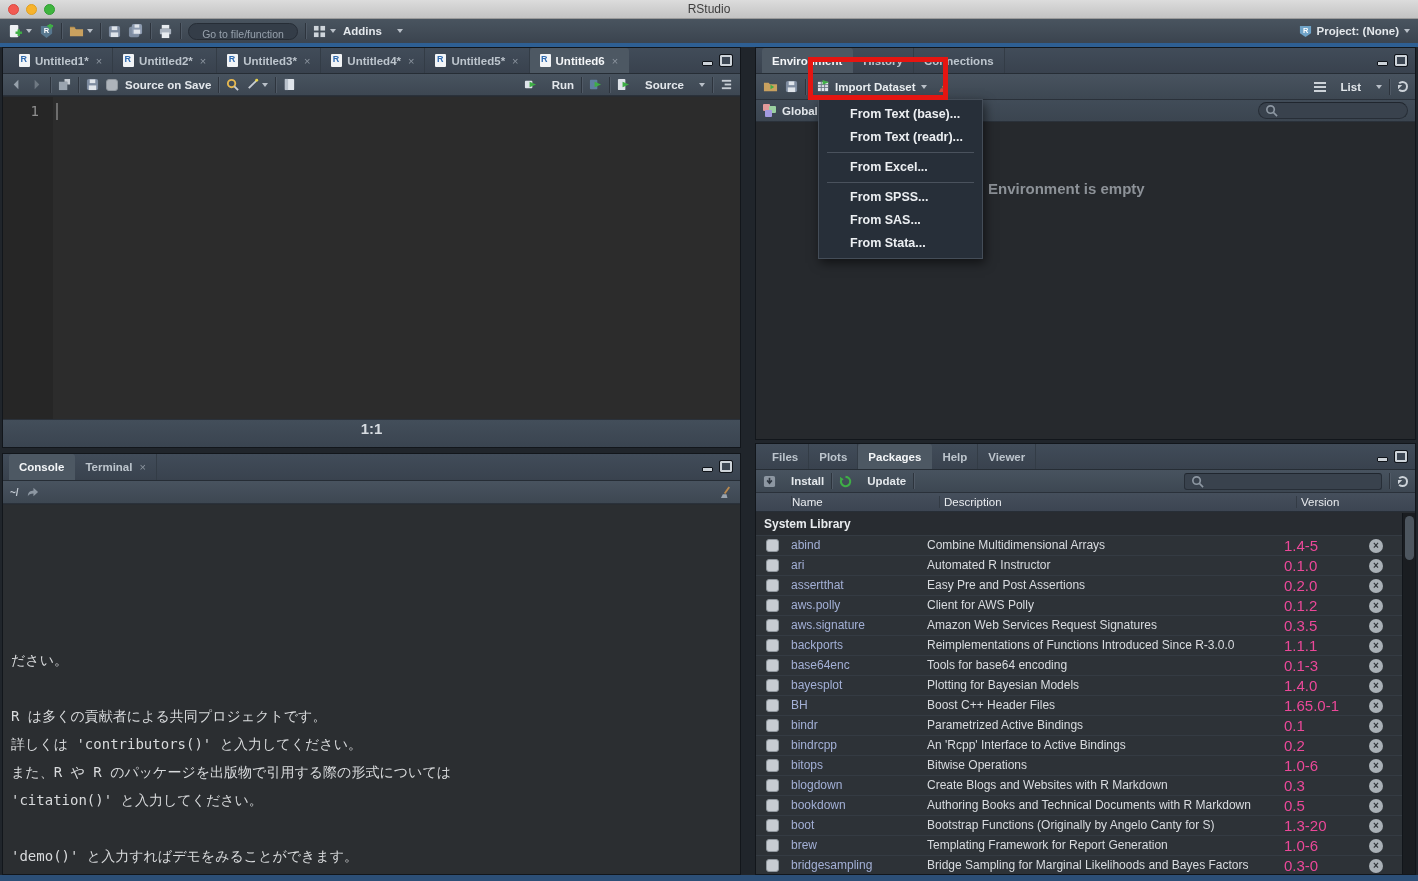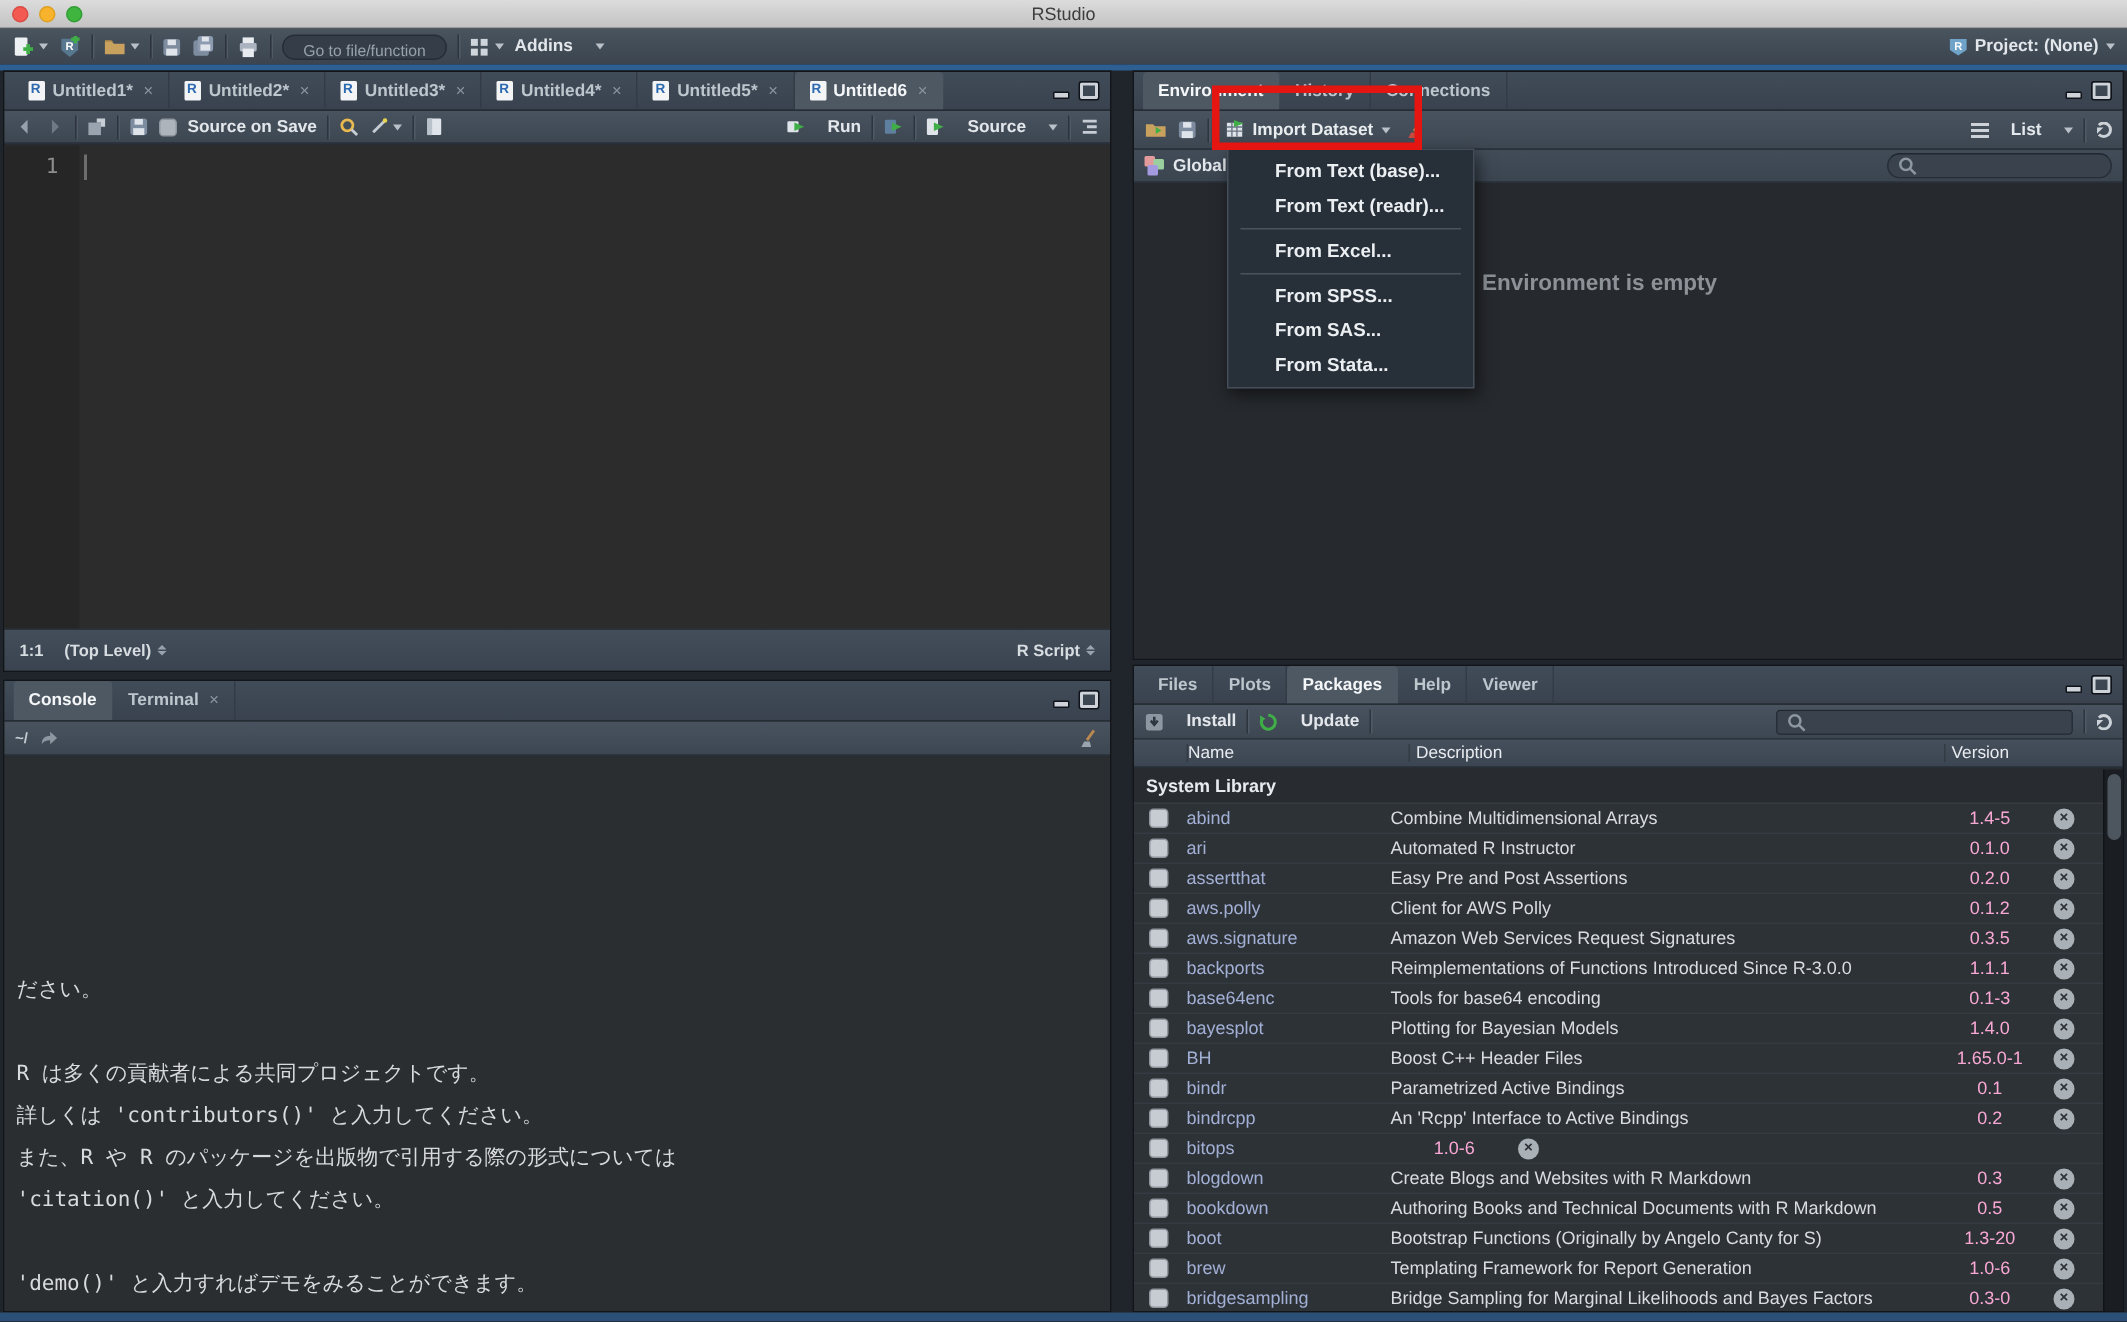--- a/index.html
+++ b/index.html
@@ -59,21 +59,21 @@
   .chk{width:13px;height:13px;background:#c7ccd2;border:1px solid #8f969d;border-radius:3px;}
   
   #source-pane{left:2px;top:47px;width:739px;height:401px;}
   .src-toolbar{height:22px;}
   .editor{position:absolute;left:0;top:49px;right:0;bottom:20px;background:#2c2c2c;display:flex;}
   .gutter{width:50px;background:#262626;color:#8f8f8f;font-family:"DejaVu Sans Mono",monospace;
     font-size:14px;text-align:right;padding:6px 14px 0 0;}
   .code-area{flex:1;position:relative;}
   .edit-cursor{position:absolute;left:3px;top:6px;width:2px;height:17px;background:#6d6d6d;}
   .statusbar{position:absolute;left:0;bottom:0;right:0;height:28px;background:linear-gradient(#434e5a,#3a4450);
-    border-top:1px solid #2a313a;display:flex;align-items:center;padding:0 10px;gap:14px;font-weight:700;color:#d7dce1;font-size:11px;}
+    border-top:1px solid #2a313a;display:flex;align-items:center;padding:0 10px;gap:14px;font-weight:700;color:#d7dce1;font-size:15px;flex-direction:column;}
   .updown{display:inline-flex;flex-direction:column;gap:1px;margin-left:4px;}
   .updown i{width:0;height:0;border-left:3px solid transparent;border-right:3px solid transparent;display:block;}
   .updown .u{border-bottom:3px solid #9aa3ad;}
   .updown .d{border-top:3px solid #9aa3ad;}
   
   .btn{display:flex;align-items:center;gap:15px;font-weight:700;color:#e3e7eb;}
   
   #console-pane{left:2px;top:453px;width:739px;height:422px;}
   .console-toolbar{height:23px;font-size:10px;font-weight:700;color:#c3cad2;}
   .console-body{position:absolute;left:0;top:51px;right:0;bottom:0;background:#2b2e31;
@@ -110,21 +110,21 @@
     border-bottom:1px solid #272e36;display:flex;align-items:center;font-weight:400;color:#e9ecef;font-size:11.5px;}
   .tbl-header .h-name{width:148px;padding-left:35px;border-left:1px solid #333b45;}
   .tbl-header .h-desc{width:357px;border-left:1px solid #333b45;padding-left:4px;}
   .tbl-header .h-ver{flex:1;border-left:1px solid #333b45;padding-left:4px;}
   .tbl-body{position:absolute;left:0;top:69px;right:13px;bottom:0;overflow:hidden;background:#282c31;}
   .section-row{height:22px;line-height:22px;padding-left:8px;font-weight:700;color:#e9ecef;font-size:12px;}
   .pkg-row{display:flex;align-items:flex-start;min-height:20px;padding:2px 0;border-top:1px solid #343b43;background:#2d3237;}
   .pkg-row .chk{margin:1px 0 0 10px;flex:0 0 13px;}
   .pkg-name{width:148px;padding-left:12px;color:#a3b0d6;font-size:12px;line-height:15px;}
   .pkg-desc{width:357px;color:#d9dce0;font-size:12px;line-height:15px;font-weight:500;padding-right:10px;}
-  .pkg-ver{width:85px;color:#f9a8d4;font-size:12px;line-height:15px;text-align:center;}
+  .pkg-ver{width:85px;color:#ec4899;font-size:15px;line-height:15px;}
   .pkg-x{flex:0 0 14px;height:14px;border-radius:50%;background:#a9b0b6;color:#2d3136;font-size:10px;
     line-height:14px;text-align:center;font-weight:700;margin-top:1px;}
   .v-scroll{position:absolute;right:0;top:69px;bottom:0;width:13px;background:#1a1d21;border-left:1px solid #11151a;}
   .v-thumb{position:absolute;left:2px;top:3px;width:9px;height:44px;background:#4d565f;border-radius:5px;}
   
   svg.icon{width:15px;height:15px;}
   svg.icon.sm{width:13px;height:13px;}
 </style>
 </head>
 <body>
@@ -622,20 +622,21 @@
         <div class="pkg-row">
           <span class="chk"></span>
           <span class="pkg-name">bindrcpp</span>
           <span class="pkg-desc">An 'Rcpp' Interface to Active Bindings</span>
           <span class="pkg-ver">0.2</span>
           <span class="pkg-x">×</span>
         </div>
         <div class="pkg-row">
           <span class="chk"></span>
           <span class="pkg-name">bitops</span>
+          <span class="pkg-desc">Bitwise Operations</span>
           <span class="pkg-ver">1.0-6</span>
           <span class="pkg-x">×</span>
         </div>
         <div class="pkg-row">
           <span class="chk"></span>
           <span class="pkg-name">blogdown</span>
           <span class="pkg-desc">Create Blogs and Websites with R Markdown</span>
           <span class="pkg-ver">0.3</span>
           <span class="pkg-x">×</span>
         </div>

